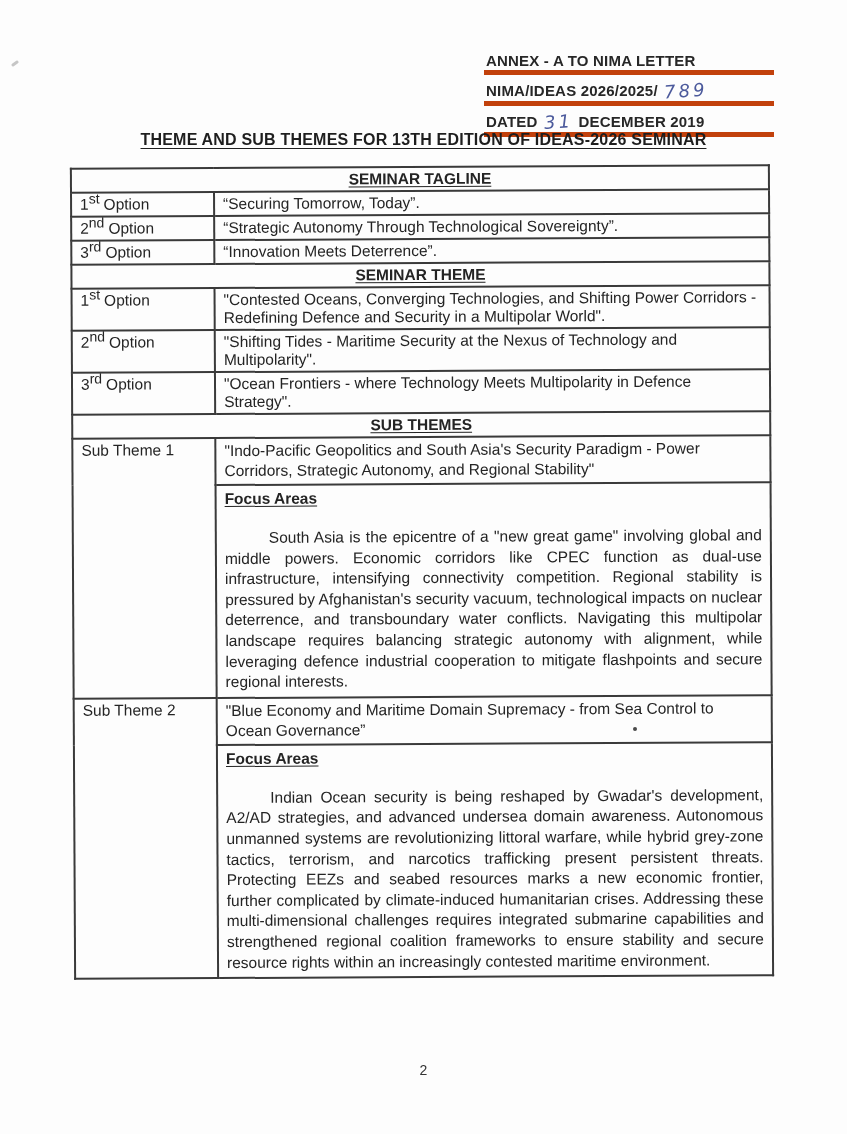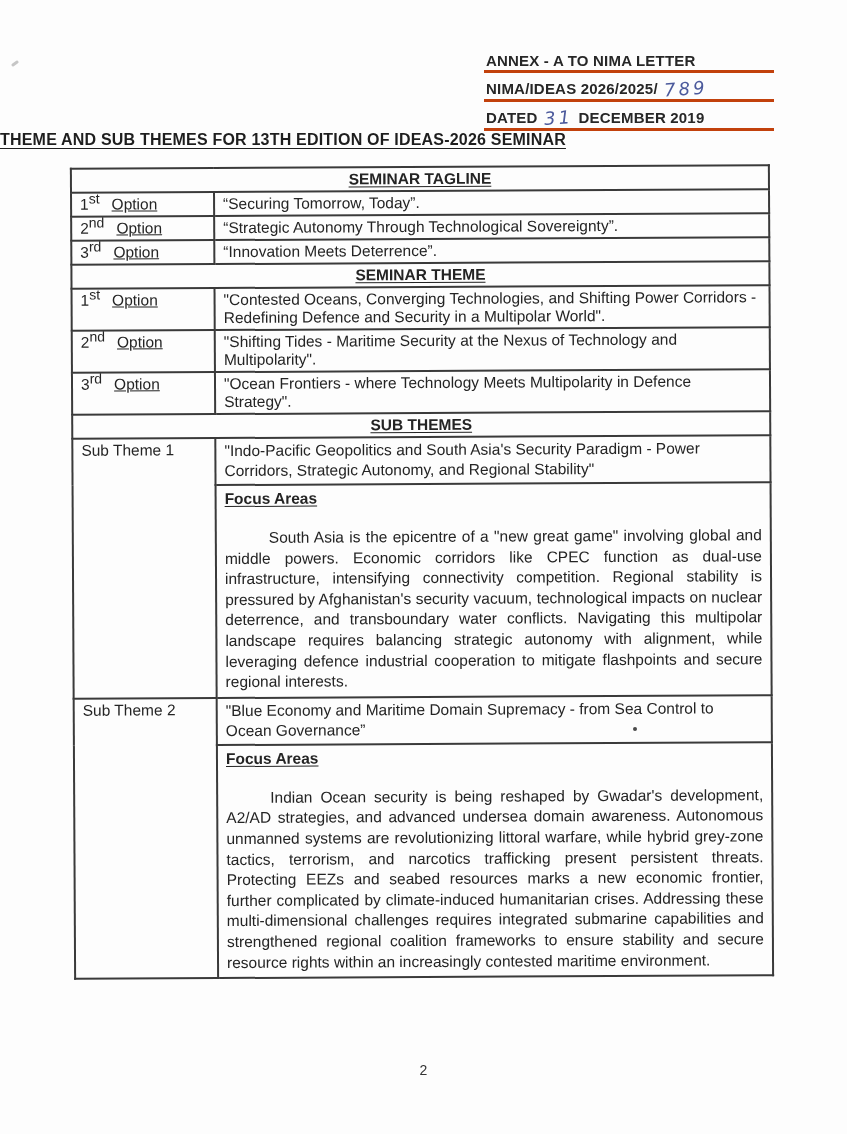--- a/index.html
+++ b/index.html
@@ -15,40 +15,41 @@
     position:absolute;inset:0;
     background:#fdfdfd;
   }
   
   .header-block{
     position:absolute;
     top:52px;right:73px;width:290px;
     font-weight:bold;font-size:15px;color:#272727;
   }
   .hline{
-    border-bottom:3px solid #c2410c;
+    border-bottom:5px solid #c2410c;
     padding:0 0 1px 2px;
     margin-bottom:4px;
     white-space:nowrap;
     letter-spacing:.2px;
   }
   .handwritten{
     font-family:"DejaVu Sans",sans-serif;
     font-style:italic;
     font-weight:500;
     color:#4c5a9c;
     font-size:18px;
     letter-spacing:3px;
     display:inline-block;
     transform:rotate(-4deg) translateY(1px);
     margin:0 6px;
   }
   
   .doc-title{
     position:absolute;top:131px;left:0;width:100%;
+    text-align:center;
     font-weight:bold;font-size:16px;
     text-decoration:underline;
     text-underline-offset:3px;
     letter-spacing:.2px;
     color:#1e1e1e;
   }
   
   .table-wrap{
     position:absolute;top:166px;left:72px;width:700px;
     transform:rotate(-0.3deg);
@@ -67,21 +68,21 @@
   .col-label{width:143px;}
   .section-head{
     text-align:center;
     font-weight:bold;
     text-decoration:underline;
     text-underline-offset:2px;
     padding:3px 0 4px;
   }
   .label-cell{padding-top:3px;}
   .ord-sup{font-size:14px;line-height:0;vertical-align:super;}
-  .opt-word{margin-left:12px;text-decoration:underline;}
+  .opt-word{margin-left:4px;}
   .text-cell{padding:3px 9px 4px;}
   .title-cell{padding:2px 9px 6px;line-height:1.32;}
   .focus-cell{padding:4px 11px 8px;}
   .focus-cell--tall{padding-bottom:44px;}
   .focus-head{
     font-weight:bold;
     text-decoration:underline;
     text-underline-offset:2px;
     margin:2px 0 0;
   }

